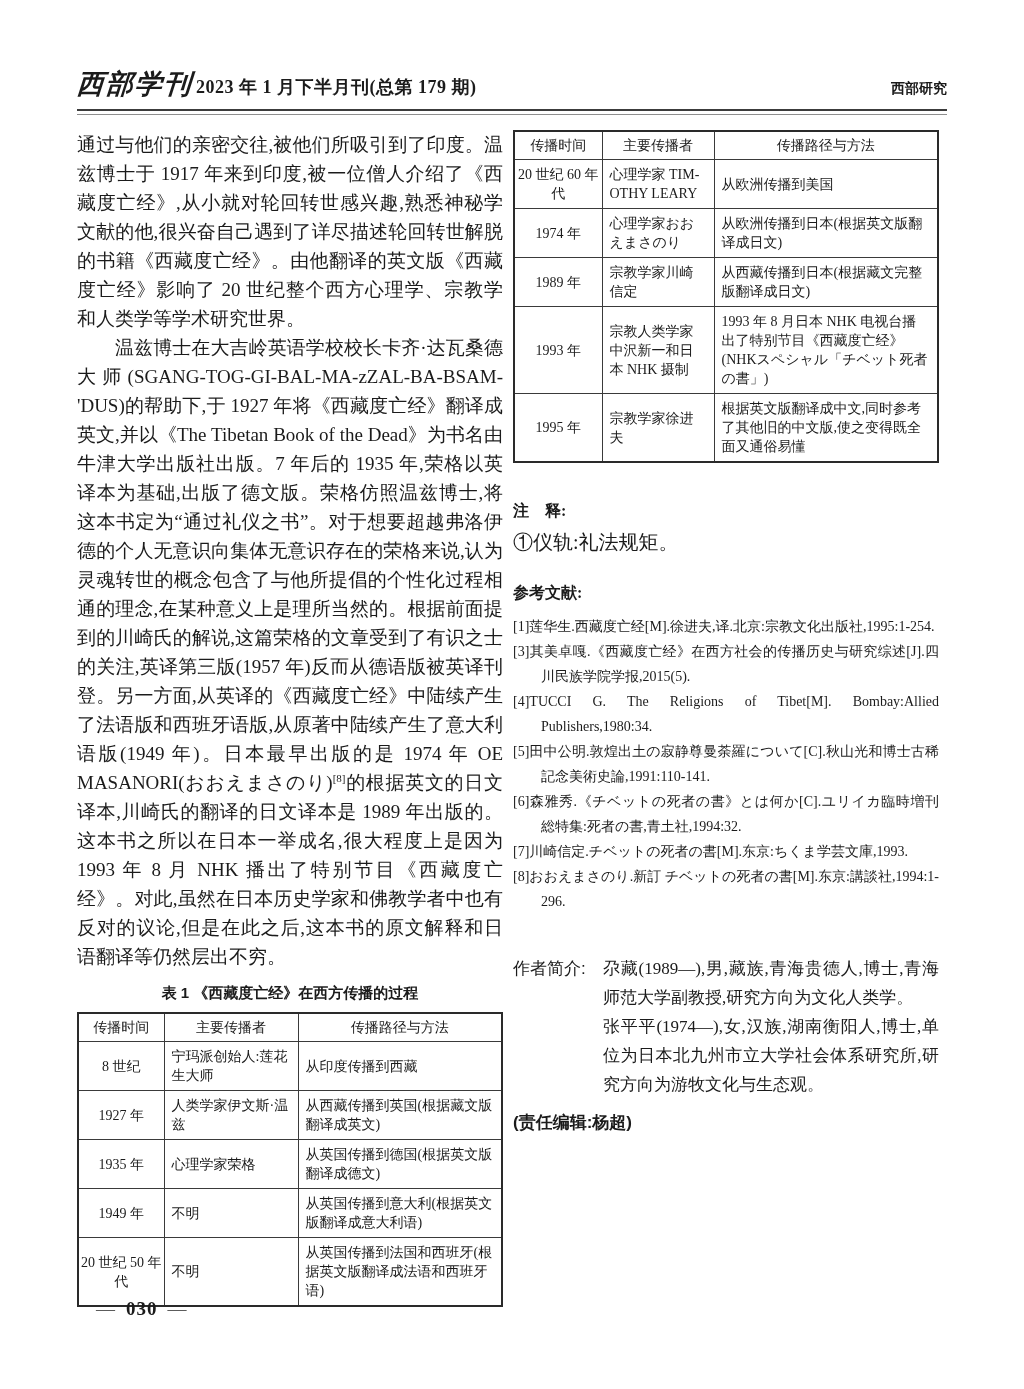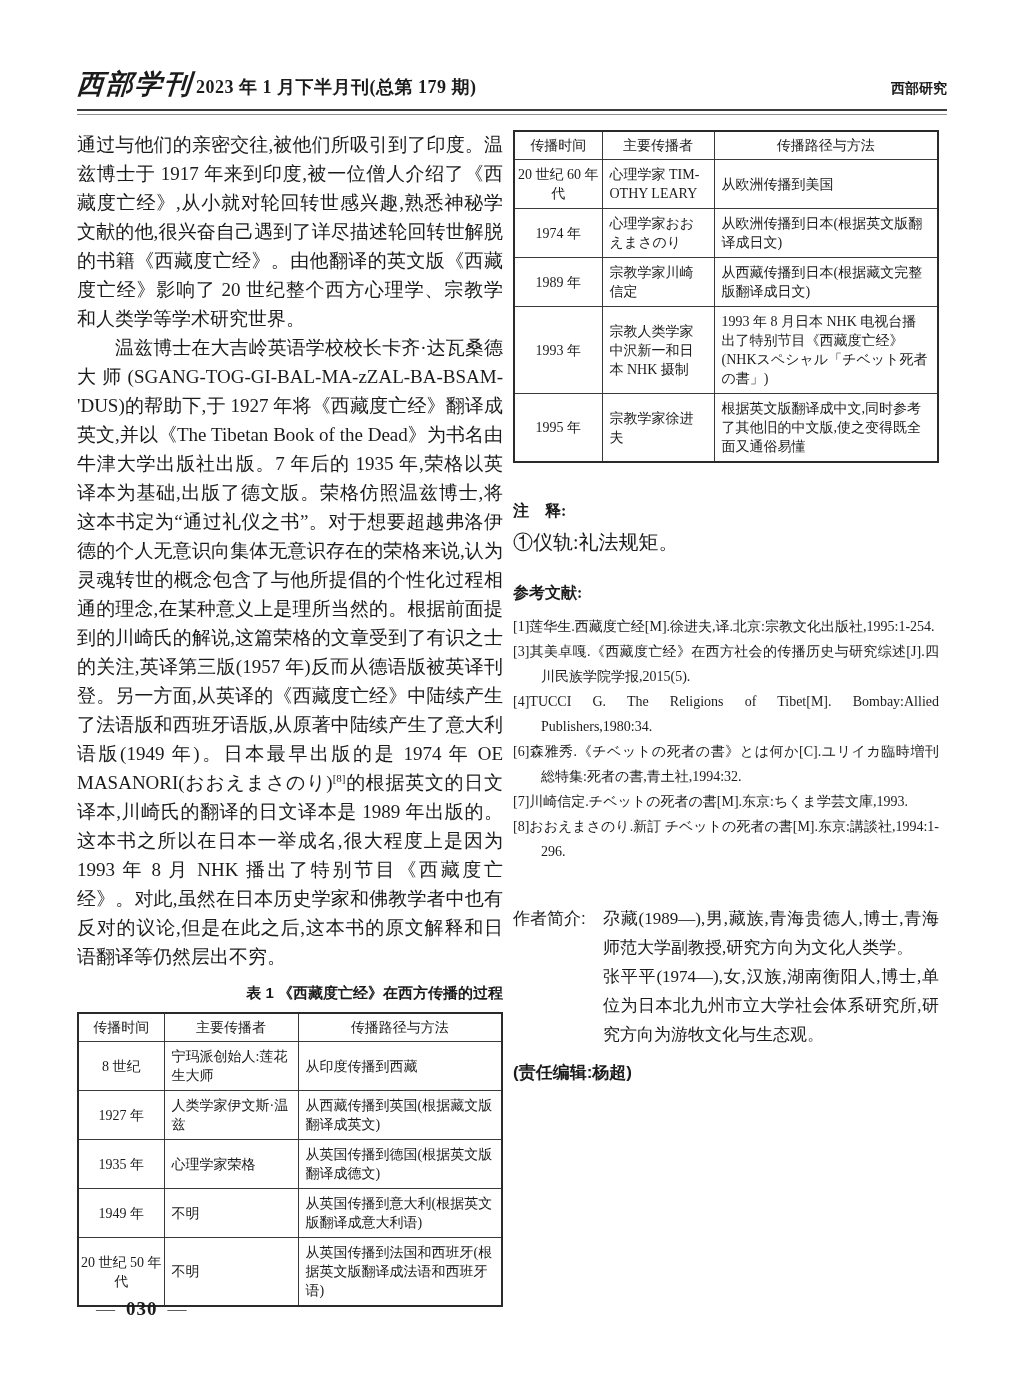--- a/index.html
+++ b/index.html
@@ -17,21 +17,21 @@
     font-family:"Liberation Sans","DejaVu Sans",sans-serif;}
   .rule{margin-top:7px;height:3px;border-top:2.5px solid #3c3c3c;border-bottom:1.5px solid #8e8e8e;}
   
   .columns{display:flex;gap:10px;margin-top:15px;}
   .col{width:426px;}
   .body-text{margin:0;font-size:19px;line-height:29px;text-align:justify;}
   .indent{text-indent:2em;}
   sup.fn{font-size:11px;line-height:0;}
   
   .tbl-caption{font-family:"Liberation Sans","DejaVu Sans",sans-serif;font-weight:bold;
-    font-size:15px;text-align:right;margin:13px 0 9px 0;}
+    font-size:15px;text-align:center;margin:13px 0 9px 0;}
   table{border-collapse:collapse;width:100%;font-size:14px;line-height:19px;table-layout:fixed;}
   table{border:2px solid #2a2a2a;}
   th,td{border:1px solid #3a3a3a;padding:5px 7px;vertical-align:middle;text-align:left;}
   th{font-weight:normal;text-align:center;padding:4px 2px;}
   td.c{text-align:center;padding:5px 2px;}
   
   .h-section{font-family:Liberation Serif, serif;font-weight:bold;
     font-size:16px;margin:0;}
   .m-notes{margin-top:38px;}
   .m-refs{margin-top:28px;}
@@ -152,20 +152,21 @@
         </table>
 
       <h3 class="h-section m-notes">注　释:</h3>
       <p class="note-text">①仪轨:礼法规矩。</p>
 
       <h3 class="h-section m-refs">参考文献:</h3>
       <div class="refs">
         <p class="ref">[1]莲华生.西藏度亡经[M].徐进夫,译.北京:宗教文化出版社,1995:1-254.</p>
         <p class="ref">[3]其美卓嘎.《西藏度亡经》在西方社会的传播历史与研究综述[J].四川民族学院学报,2015(5).</p>
         <p class="ref">[4]TUCCI G. The Religions of Tibet[M]. Bombay:Allied Publishers,1980:34.</p>
+        <p class="ref">[5]田中公明.敦煌出土の寂静尊曼荼羅について[C].秋山光和博士古稀記念美術史論,1991:110-141.</p>
         <p class="ref">[6]森雅秀.《チベットの死者の書》とは何か[C].ユリイカ臨時増刊 総特集:死者の書,青土社,1994:32.</p>
         <p class="ref">[7]川崎信定.チベットの死者の書[M].东京:ちくま学芸文庫,1993.</p>
         <p class="ref">[8]おおえまさのり.新訂 チベットの死者の書[M].东京:講談社,1994:1-296.</p>
       </div>
 
       <div class="bio">
         <span class="bio-label">作者简介:</span>
         <p>尕藏(1989—),男,藏族,青海贵德人,博士,青海师范大学副教授,研究方向为文化人类学。</p>
         <p>张平平(1974—),女,汉族,湖南衡阳人,博士,单位为日本北九州市立大学社会体系研究所,研究方向为游牧文化与生态观。</p>
       </div>

